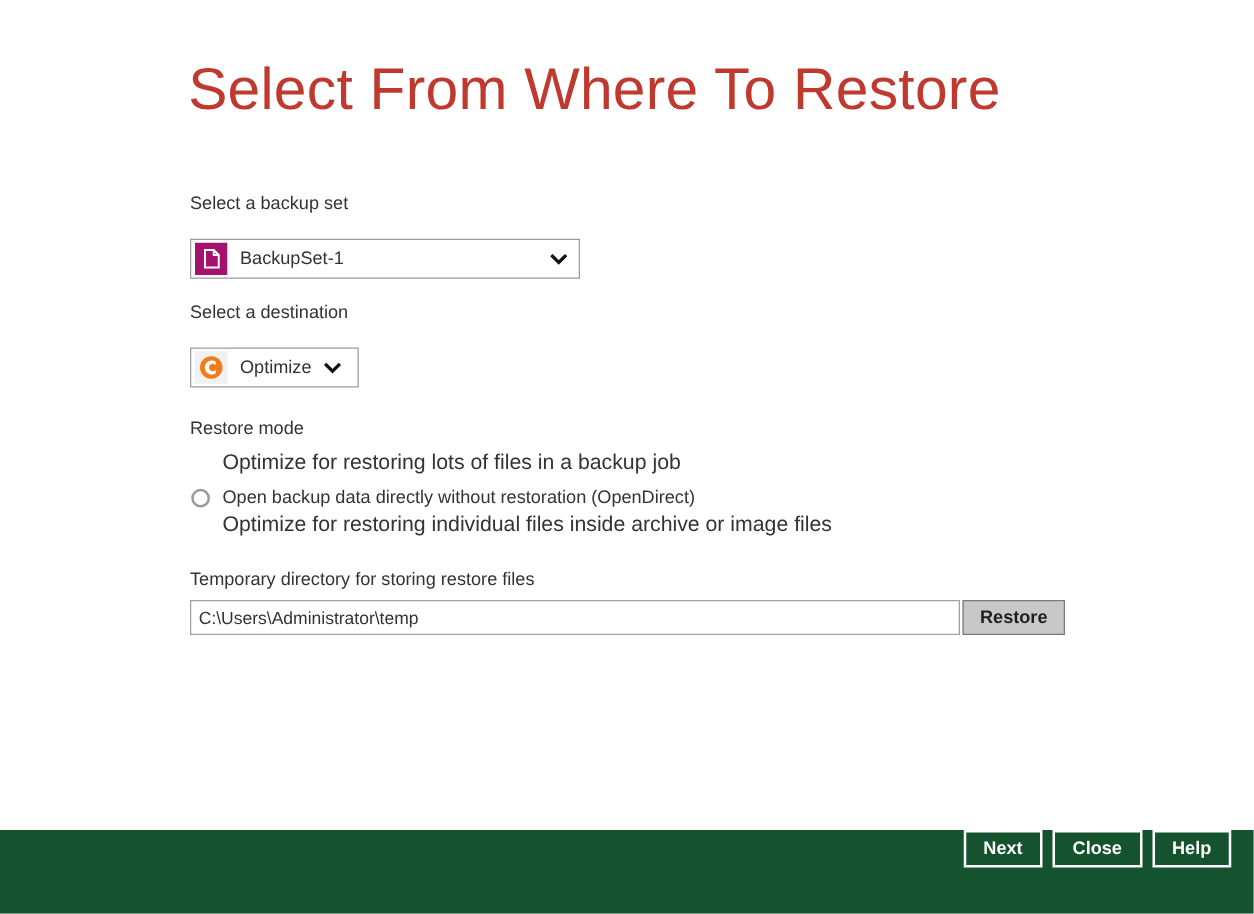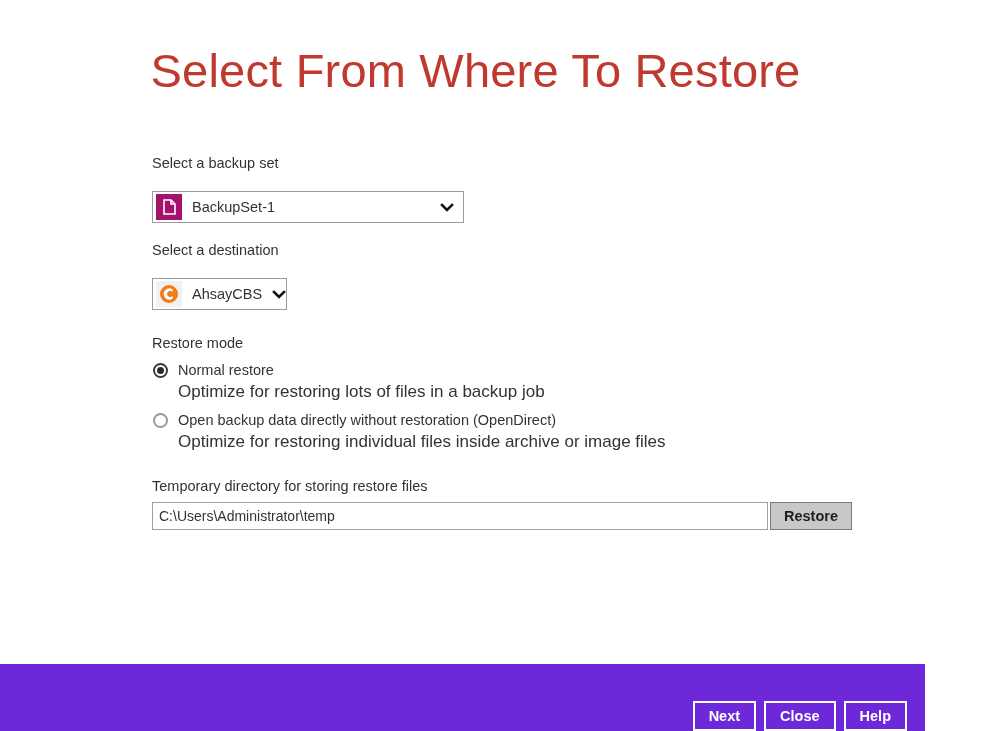--- a/index.html
+++ b/index.html
@@ -172,25 +172,25 @@
     color: #1f1f1f;
     cursor: pointer;
     padding: 0;
   }
 
   
   .footer {
     position: absolute;
     left: 0;
     bottom: 0;
-    width: 925px;
+    width: 1003px;
     height: 67px;
-    background: #6d28d9;
-    display: flex;
-    align-items: flex-end;
+    background: #14532d;
+    display: flex;
+    align-items: flex-start;
     justify-content: flex-end;
   }
   .footer-btn {
     box-sizing: border-box;
     height: 30px;
     min-width: 62px;
     border: 2px solid #ffffff;
     background: transparent;
     color: #ffffff;
     font-family: "Liberation Sans", sans-serif;
@@ -234,39 +234,35 @@
   <div class="gap-18"></div>
 
   <div class="field-label">Select a destination</div>
   <div class="dropdown destination">
     <span class="dd-icon-wrap gray-bg">
       <svg width="20" height="20" viewBox="0 0 20 20" xmlns="http://www.w3.org/2000/svg">
         <circle cx="10" cy="10" r="9" fill="#f07d1a"></circle>
         <path d="M13.6 5.4 A5.6 5.6 0 1 0 13.6 14.6 L13.6 11.8 A3 3 0 1 1 13.6 8.2 Z" fill="#ffffff"></path>
       </svg>
     </span>
-    <span class="dd-text">AhsayCBS</span>
+    <span class="dd-text">Optimize</span>
     <span class="dd-caret">
       <svg width="14" height="14" viewBox="0 0 14 14" xmlns="http://www.w3.org/2000/svg">
         <path d="M2 5 L7 10 L12 5" fill="none" stroke="#111111" stroke-width="2.6" stroke-linecap="square"></path>
       </svg>
     </span>
   </div>
 
   <div class="gap-24"></div>
 
   <div class="field-label">Restore mode</div>
   <div class="radio-group">
 
     <div style="height:6px"></div>
 
-    <div class="radio-row">
-      <span class="radio-mark checked"></span>
-      <span class="radio-label">Normal restore</span>
-    </div>
     <div class="radio-desc">Optimize for restoring lots of files in a backup job</div>
 
     <div style="height:6px"></div>
 
     <div class="radio-row">
       <span class="radio-mark unchecked"></span>
       <span class="radio-label">Open backup data directly without restoration (OpenDirect)</span>
     </div>
     <div class="radio-desc">Optimize for restoring individual files inside archive or image files</div>
   </div>

